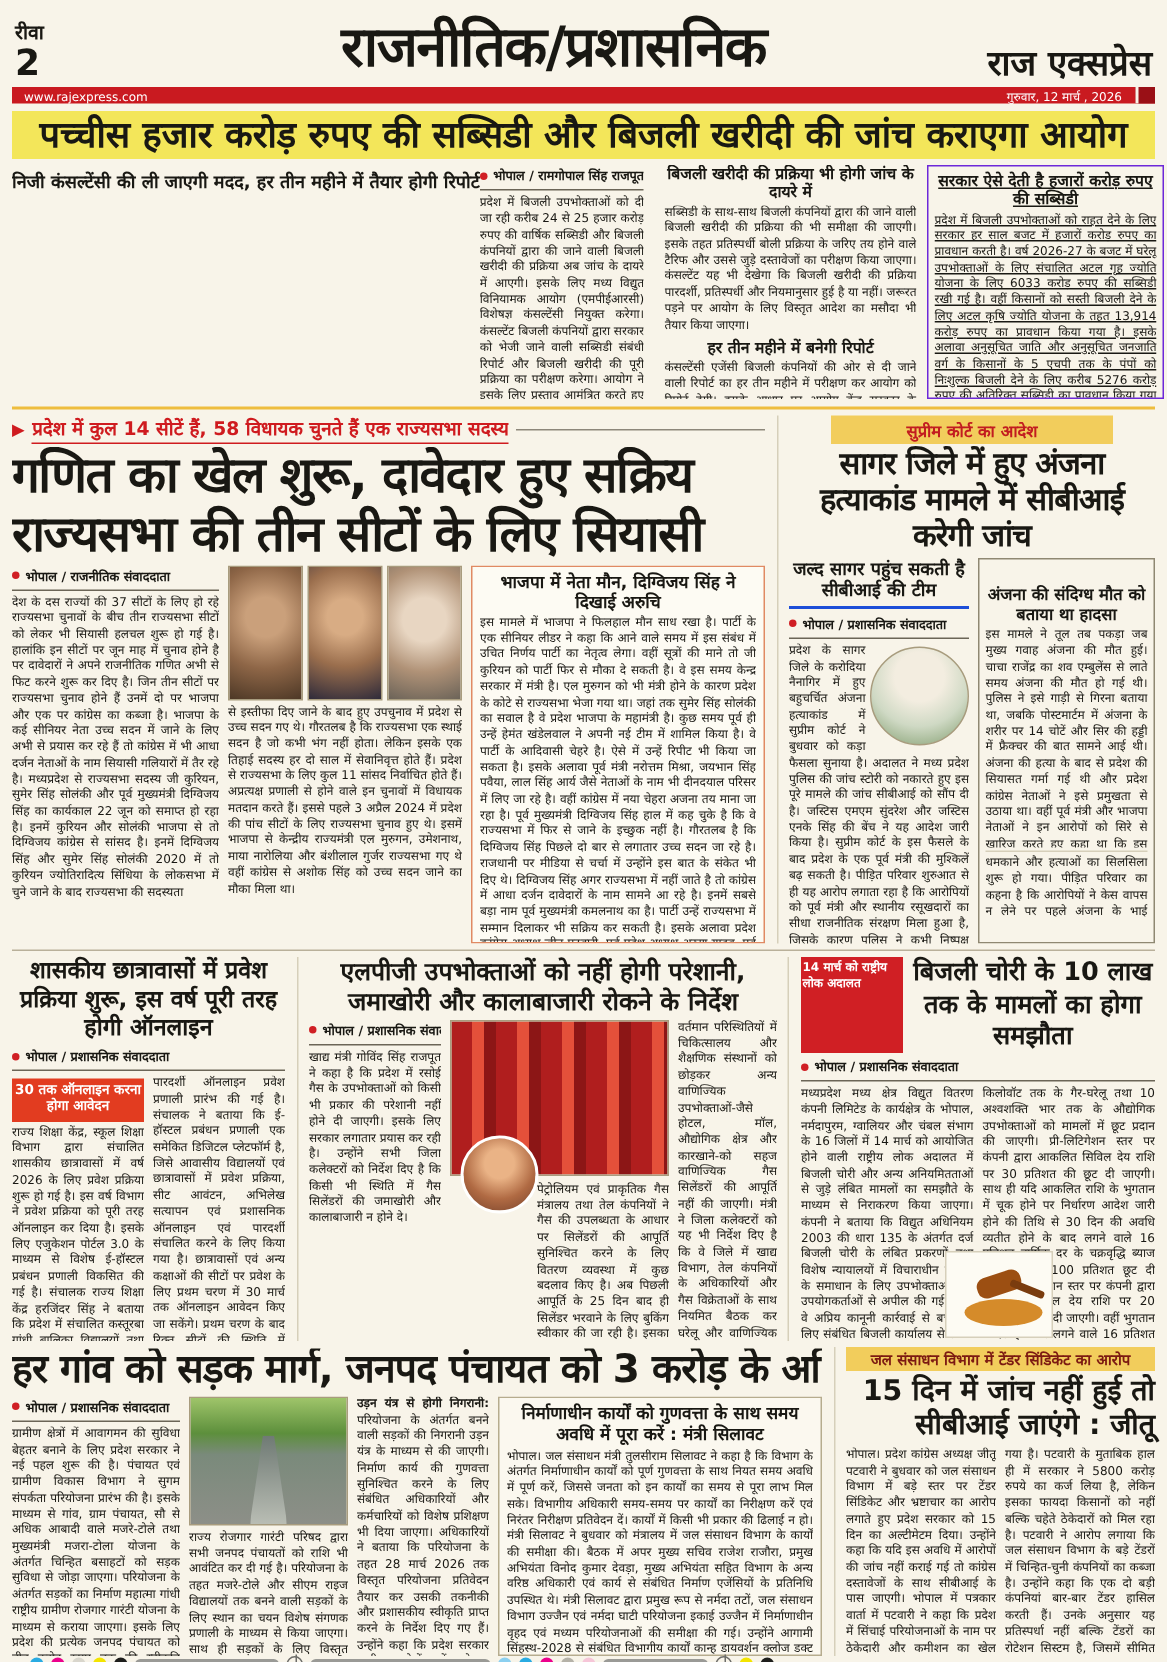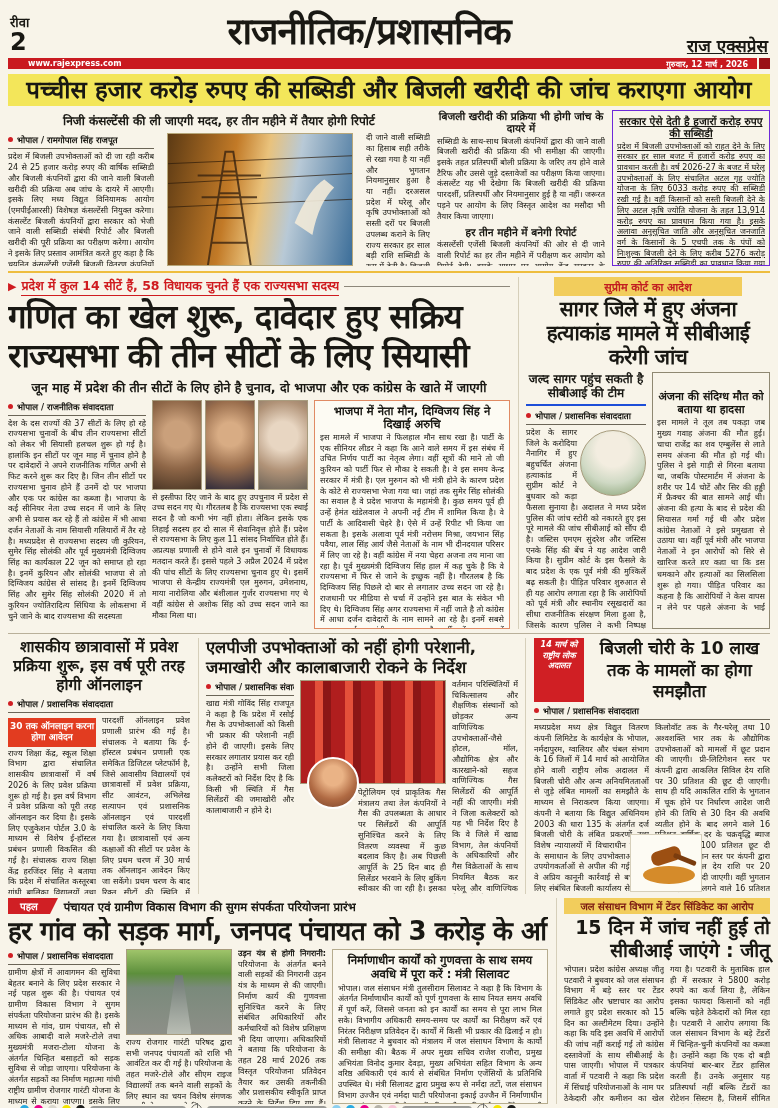--- a/index.html
+++ b/index.html
@@ -8,28 +8,28 @@
   .page{width:778px;height:1108px;padding:4px 8px 0;display:flex;flex-direction:column;}
   .bt{font-size:8px;line-height:1.34;text-align:justify;overflow:hidden;}
   .byline{display:flex;align-items:center;gap:4px;font-size:8.5px;font-weight:bold;border-bottom:1px solid #6b6557;padding:1px 0 3px;margin-bottom:3px;white-space:nowrap;overflow:hidden;}
   .dot{width:5px;height:5px;border-radius:50%;background:#d01f24;flex:0 0 auto;}
   
   .masthead{display:flex;align-items:flex-end;justify-content:space-between;padding:0 2px;}
   .ed{width:110px;font-weight:800;line-height:1.05;}
   .ed-name{font-size:13px;}
   .ed-num{font-size:24px;}
   .section-title{font-size:37px;font-weight:800;letter-spacing:-1px;text-align:center;flex:1;}
-  .brand{width:150px;text-align:right;font-size:17px;font-weight:800;line-height:1;text-decoration:underline;}
-  .datebar{height:15px;background:#c91a20;color:#fff;display:flex;justify-content:space-between;align-items:center;padding:0 22px 0 20px;font-size:8px;font-weight:bold;margin-top:3px;position:relative;}
+  .brand{width:150px;text-align:right;font-size:23px;font-weight:800;line-height:1;}
+  .datebar{height:15px;background:#c91a20;color:#fff;display:flex;justify-content:space-between;align-items:flex-end;padding:0 22px 0 8px;font-size:8px;font-weight:normal;margin-top:3px;position:relative;}
   .endcap{position:absolute;right:0;top:0;height:100%;width:13px;background:#9a1016;border-left:2px solid #f8f4e9;}
   
   .a1{margin-top:5px;}
   .a1-headline{background:#f3e65a;font-size:24px;font-weight:800;text-align:center;padding:3px 6px;line-height:1.1;white-space:nowrap;overflow:hidden;}
   .a1-row{display:flex;gap:7px;height:156px;margin-top:4px;}
-  .a1-left{width:428px;display:flex;flex-direction:column;}
+  .a1-left{width:428px;display:flex;flex-direction:row;}
   .a1-subhead{font-size:12px;font-weight:bold;text-align:center;padding:2px 0 4px;white-space:nowrap;overflow:hidden;}
   .a1-leftrow{display:flex;gap:13px;flex:1;overflow:hidden;}
   .a1c1{width:146px;}
   .a1photo{width:186px;height:100%;border:1px solid #b7a77a;background:linear-gradient(100deg,#5c3a14 0%,#c27a27 34%,#e9c27c 50%,#b8c9d6 66%,#3c6e99 100%);position:relative;overflow:hidden;flex:0 0 auto;}
   .a1c2{flex:1;}
   .a1-sec{width:168px;flex:0 0 auto;overflow:hidden;}
   .sec-head{font-size:10.5px;font-weight:800;text-align:center;line-height:1.15;margin-bottom:2px;}
   .a1-box{width:158px;flex:0 0 auto;border:1px solid #6d28d9;padding:4px;overflow:hidden;text-decoration:underline;}
   .sep-yellow{border-top:2px solid #eebd3e;margin:5px 0 4px;}
   
@@ -62,31 +62,31 @@
   .sc-box-head{font-size:11px;font-weight:800;text-align:center;line-height:1.2;margin-bottom:2px;}
   .sep-gray{border-top:1px solid #b9b09a;margin:4px 0;}
   
   .mid{display:flex;gap:8px;height:256px;}
   .h-art{width:182px;flex:0 0 auto;display:flex;flex-direction:column;}
   .h-head{font-size:15.5px;font-weight:800;text-align:center;line-height:1.2;margin-bottom:3px;}
   .h-cols{display:flex;gap:6px;flex:1;overflow:hidden;}
   .h-c{flex:1;}
   .badge30{background:#e23c20;color:#fff;font-weight:800;font-size:9px;text-align:center;line-height:1.25;padding:3px 2px;margin:2px 0;}
   .lpg-art{width:328px;flex:0 0 auto;display:flex;flex-direction:column;border-left:1px solid #d6cfba;border-right:1px solid #d6cfba;padding:0 7px;}
-  .lpg-head{font-size:16.5px;font-weight:800;line-height:1.2;margin-bottom:2px;}
+  .lpg-head{font-size:16.5px;font-weight:800;text-align:center;line-height:1.2;margin-bottom:2px;}
   .lpg-row{display:flex;gap:6px;flex:1;overflow:hidden;}
   .lpg-c1{width:88px;flex:0 0 auto;}
   .lpg-mid{width:146px;flex:0 0 auto;display:flex;flex-direction:column;}
   .cyl{height:104px;border:1px solid #a89c7e;background:repeating-linear-gradient(90deg,#b01e1e 0 14px,#e4503a 14px 22px,#8c1616 22px 30px);position:relative;flex:0 0 auto;}
   .minister{position:absolute;left:6px;bottom:-26px;width:52px;height:52px;border-radius:50%;border:2px solid #fff;background:radial-gradient(circle at 50% 35%,#eab386 25%,#b06a43 60%,#73402a 100%);}
   .lpg-midtext{margin-top:4px;flex:1;overflow:hidden;padding-left:58px;}
   .lpg-c3{flex:1;}
   .lok-art{flex:1;display:flex;flex-direction:column;position:relative;}
   .lok-header{display:flex;gap:5px;align-items:stretch;margin-bottom:2px;}
-  .lok-badge{width:50px;background:#d01f24;color:#fff;font-size:8px;font-weight:800;text-align:center;line-height:1.3;padding:2px 1px;flex:0 0 auto;font-style:italic;}
+  .lok-badge{width:68px;background:#d01f24;color:#fff;font-size:8px;font-weight:800;text-align:left;line-height:1.3;padding:2px 1px;flex:0 0 auto;}
   .lok-head{font-size:17px;font-weight:700;text-align:center;line-height:1.25;flex:1;}
   .lok-cols{display:flex;gap:6px;flex:1;overflow:hidden;}
   .lok-c{flex:1;}
   .gavel{position:absolute;left:96px;bottom:2px;width:72px;height:58px;background:#fdfbf3;border:1px solid #d6cfba;}
   
   .bottom{display:flex;gap:8px;height:206px;margin-top:4px;}
   .road-art{width:540px;flex:0 0 auto;display:flex;flex-direction:column;}
   .road-kickrow{display:flex;align-items:center;gap:0;height:16px;margin-bottom:2px;}
   .pehal{background:#d01f24;color:#fff;font-size:10px;font-weight:800;padding:1px 12px;position:relative;}
   .pehal:after{content:"";position:absolute;right:-8px;top:0;border-top:16px solid #d01f24;border-right:8px solid transparent;}
@@ -182,21 +182,20 @@
     <div class="m-left">
       <div class="kicker">
         <span class="arr">▶</span>
         <span class="ktext">प्रदेश में कुल 14 सीटें हैं, 58 विधायक चुनते हैं एक राज्यसभा सदस्य</span>
         <span class="kline"></span>
       </div>
       <div class="m-headline">
         <div>गणित का खेल शुरू, दावेदार हुए सक्रिय</div>
         <div>राज्यसभा की तीन सीटों के लिए सियासी</div>
       </div>
-      <div class="m-subhead">जून माह में प्रदेश की तीन सीटों के लिए होने है चुनाव, दो भाजपा और एक कांग्रेस के खाते में जाएगी</div>
       <div class="m-body">
         <div class="m-c1 col">
           <div class="byline">
             <span class="dot"></span>
             <span>भोपाल / राजनीतिक संवाददाता</span>
           </div>
           <div class="bt">देश के दस राज्यों की 37 सीटों के लिए हो रहे राज्यसभा चुनावों के बीच तीन राज्यसभा सीटों को लेकर भी सियासी हलचल शुरू हो गई है। हालांकि इन सीटों पर जून माह में चुनाव होने है पर दावेदारों ने अपने राजनीतिक गणित अभी से फिट करने शुरू कर दिए है। जिन तीन सीटों पर राज्यसभा चुनाव होने हैं उनमें दो पर भाजपा और एक पर कांग्रेस का कब्जा है। भाजपा के कई सीनियर नेता उच्च सदन में जाने के लिए अभी से प्रयास कर रहे हैं तो कांग्रेस में भी आधा दर्जन नेताओं के नाम सियासी गलियारों में तैर रहे है। मध्यप्रदेश से राज्यसभा सदस्य जी कुरियन, सुमेर सिंह सोलंकी और पूर्व मुख्यमंत्री दिग्विजय सिंह का कार्यकाल 22 जून को समाप्त हो रहा है। इनमें कुरियन और सोलंकी भाजपा से तो दिग्विजय कांग्रेस से सांसद है। इनमें दिग्विजय सिंह और सुमेर सिंह सोलंकी 2020 में तो कुरियन ज्योतिरादित्य सिंधिया के लोकसभा में चुने जाने के बाद राज्यसभा की सदस्यता</div>
         </div>
         <div class="m-mid">
           <div class="faces">
@@ -293,24 +292,20 @@
           <ellipse cx="38" cy="40" rx="26" ry="9" fill="#d58b2a"></ellipse>
           <rect x="20" y="14" width="30" height="14" rx="6" transform="rotate(-18 35 21)" fill="#9c4f12"></rect>
           <rect x="42" y="22" width="24" height="5" rx="2" transform="rotate(22 54 24)" fill="#7a3c0e"></rect>
         </svg>
       </div>
     </div>
   </div>
 
   <div class="bottom">
     <div class="road-art">
-      <div class="road-kickrow">
-        <span class="pehal">पहल</span>
-        <span class="road-kicker">पंचायत एवं ग्रामीण विकास विभाग की सुगम संपर्कता परियोजना प्रारंभ</span>
-      </div>
       <div class="road-head">हर गांव को सड़क मार्ग, जनपद पंचायत को 3 करोड़ के अधिकार</div>
       <div class="road-row">
         <div class="road-c1 col">
           <div class="byline">
             <span class="dot"></span>
             <span>भोपाल / प्रशासनिक संवाददाता</span>
           </div>
           <div class="bt">ग्रामीण क्षेत्रों में आवागमन की सुविधा बेहतर बनाने के लिए प्रदेश सरकार ने नई पहल शुरू की है। पंचायत एवं ग्रामीण विकास विभाग ने सुगम संपर्कता परियोजना प्रारंभ की है। इसके माध्यम से गांव, ग्राम पंचायत, सौ से अधिक आबादी वाले मजरे-टोले तथा मुख्यमंत्री मजरा-टोला योजना के अंतर्गत चिन्हित बसाहटों को सड़क सुविधा से जोड़ा जाएगा। परियोजना के अंतर्गत सड़कों का निर्माण महात्मा गांधी राष्ट्रीय ग्रामीण रोजगार गारंटी योजना के माध्यम से कराया जाएगा। इसके लिए प्रदेश की प्रत्येक जनपद पंचायत को तीन करोड़ रुपए तक की स्वीकृति प्रदान करने का अधिकार दिया गया है। मध्यप्रदेश</div>
         </div>
         <div class="road-midcol">

